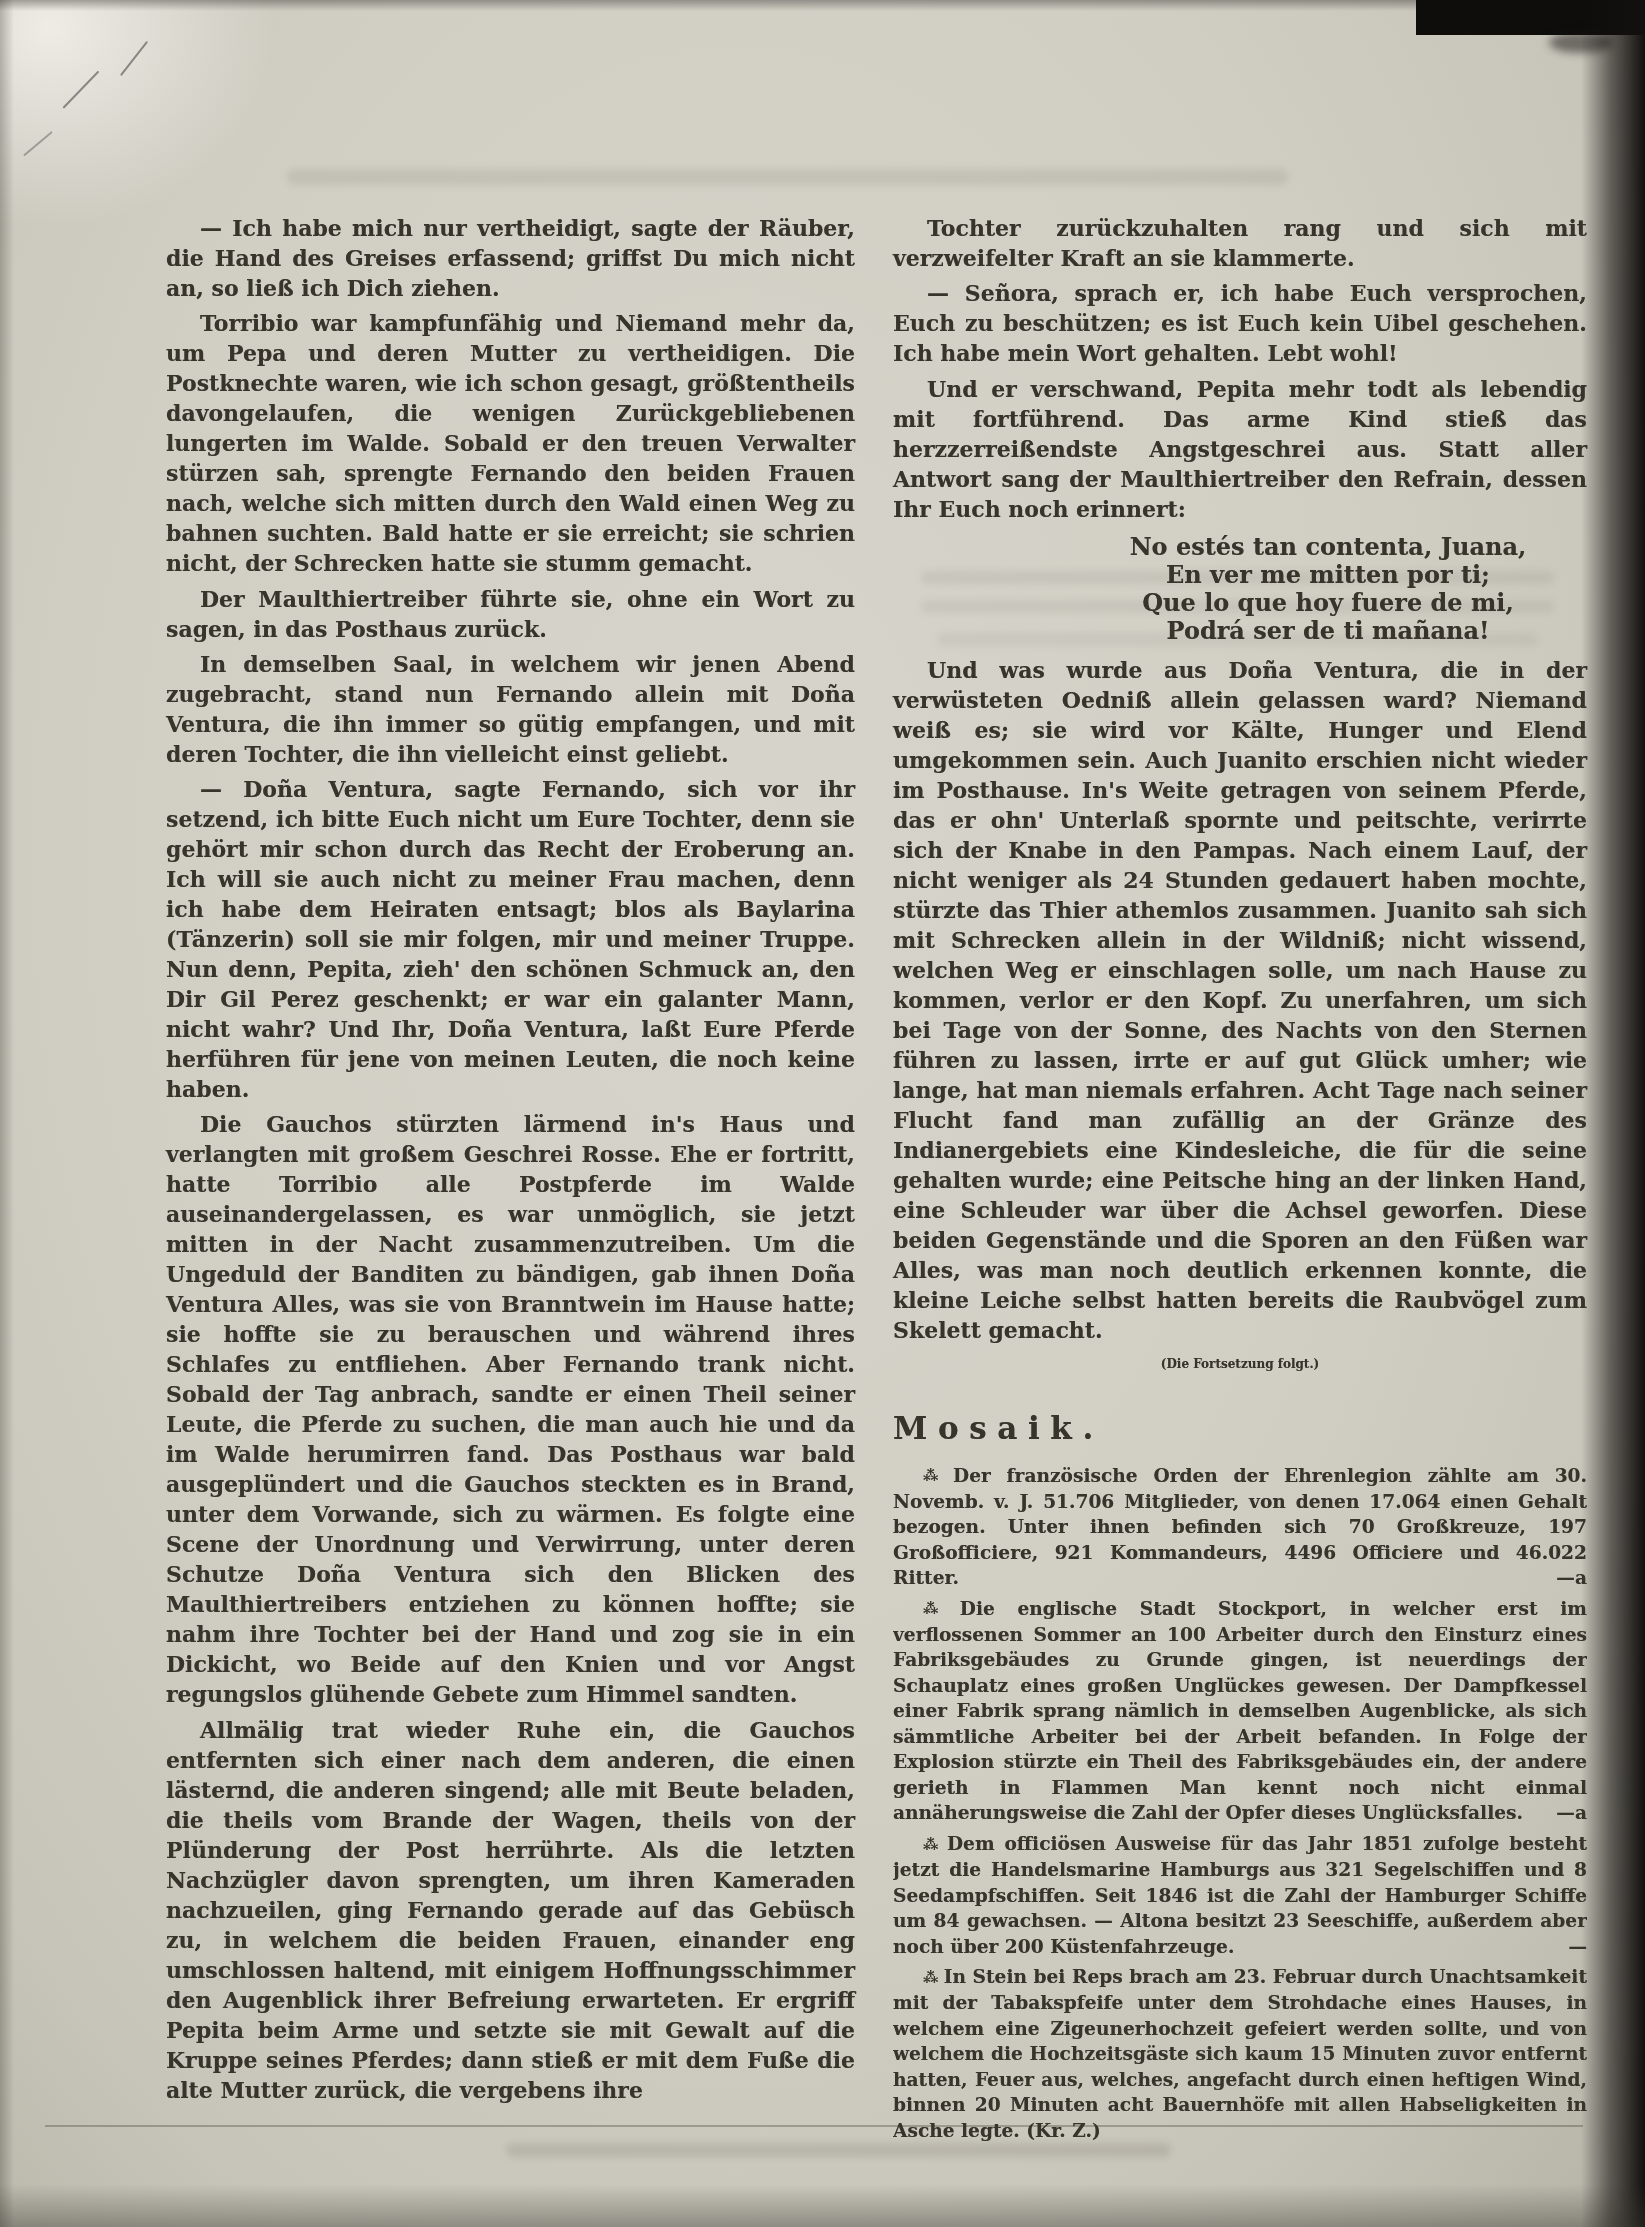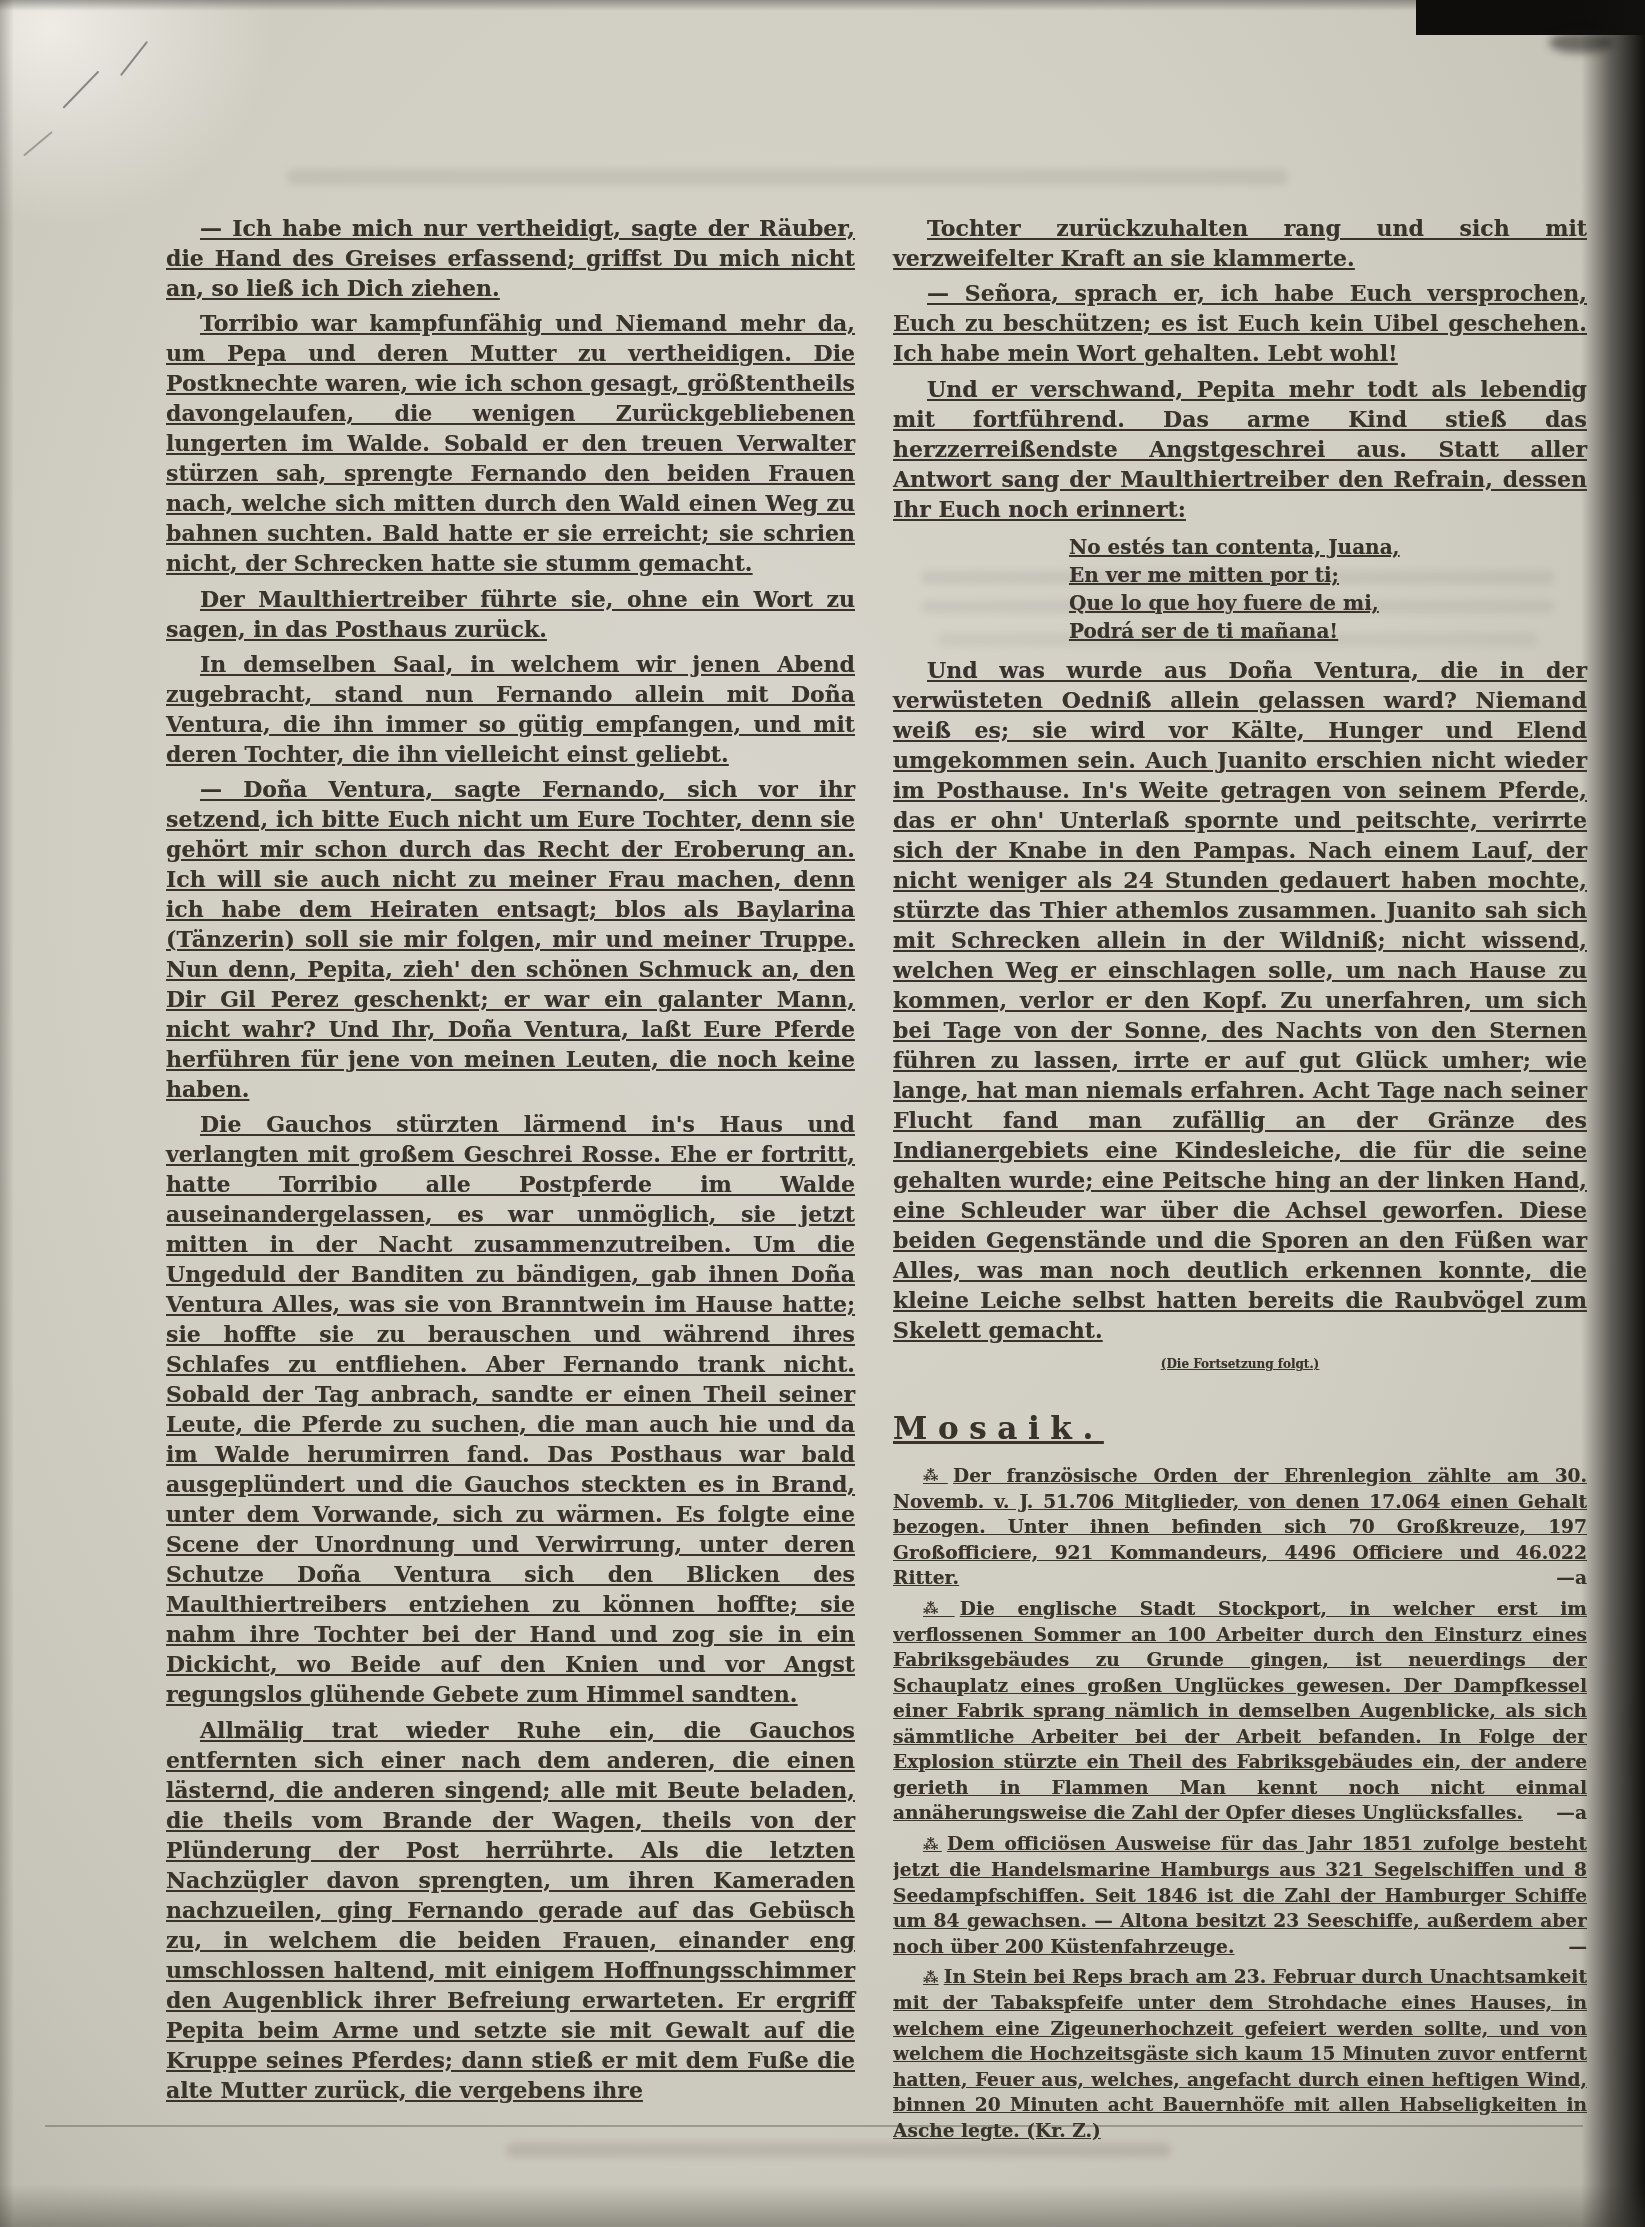--- a/index.html
+++ b/index.html
@@ -33,26 +33,26 @@
   .s3{top:600px;left:921px;width:633px;height:12.8px;background:rgba(92,87,76,0.09);}
   .s4{top:633px;left:937px;width:601px;height:12.8px;background:rgba(92,87,76,0.08);}
   .s5{top:2143px;left:506px;width:665px;height:14px;background:rgba(92,87,76,0.16);}
   .pm{position:absolute;background:rgba(48,46,50,0.5);border-radius:1.6px;display:block;}
   .pm1{top:37px;left:133px;width:2.1px;height:43px;transform:rotate(38deg);}
   .pm2{top:64px;left:80px;width:1.6px;height:51px;transform:rotate(44deg);}
   .pm3{top:125px;left:37px;width:1.6px;height:37px;transform:rotate(50deg);background:rgba(48,46,50,0.35);}
 
   .col{position:absolute;top:213px;color:#38332b;
     font-size:22px;line-height:30px;font-weight:700;text-align:justify;
-    text-shadow:0 0 0.5px rgba(52,47,40,0.45);text-decoration:underline;}
+    text-shadow:0 0 0.5px rgba(52,47,40,0.45);}
   .col-left{left:166px;width:689px;}
   .col-right{left:893px;width:694px;}
 
   .para{margin:0 0 5.3px 0;text-indent:34px;}
-  .poem{margin:9.6px 0 9.6px 176px;text-align:left;font-size:20px;line-height:28px;}
+  .poem{margin:9.6px 0 9.6px 176px;text-align:center;font-size:24px;line-height:28px;}
   .poem-line{white-space:nowrap;}
   .note{margin:8.5px 0 0 0;text-align:center;text-indent:0;font-size:12px;line-height:23.4px;}
   .mosaik-title{margin:34px 0 18px 0;text-align:left;font-size:31px;line-height:34px;
     letter-spacing:10.6px;font-weight:700;text-indent:0;}
   .mos{margin:0 0 5.3px 0;text-indent:30px;font-size:18.6px;line-height:25.5px;overflow:hidden;}
   .marker{font-size:15px;margin-right:5.3px;vertical-align:1.6px;}
   .sig{float:right;}
 </style>
 </head>
 <body>

